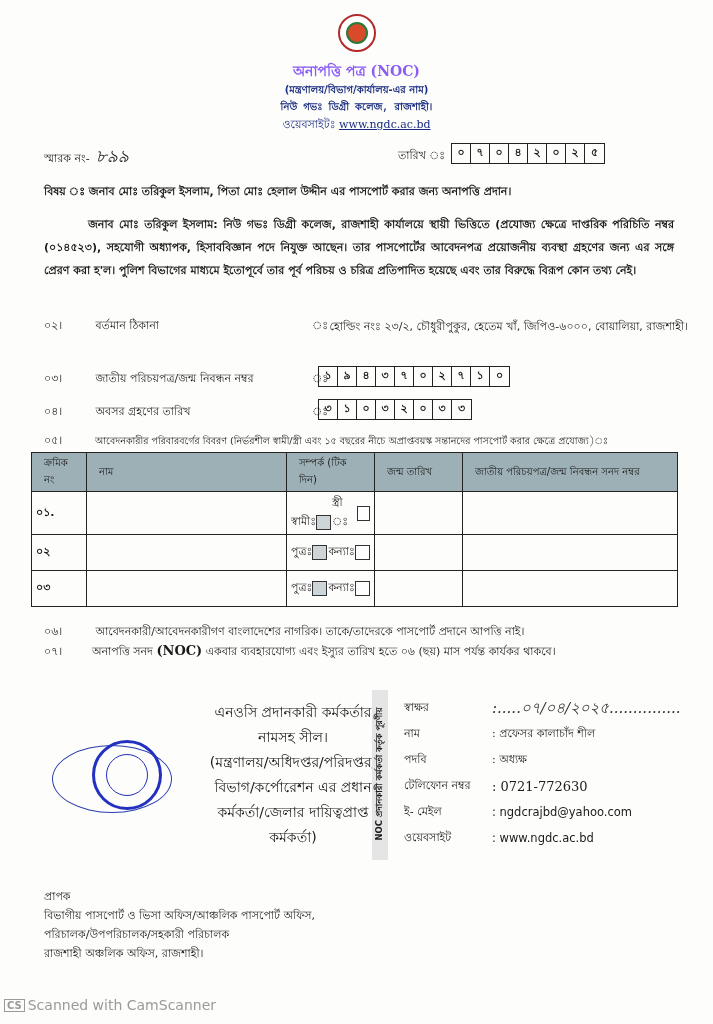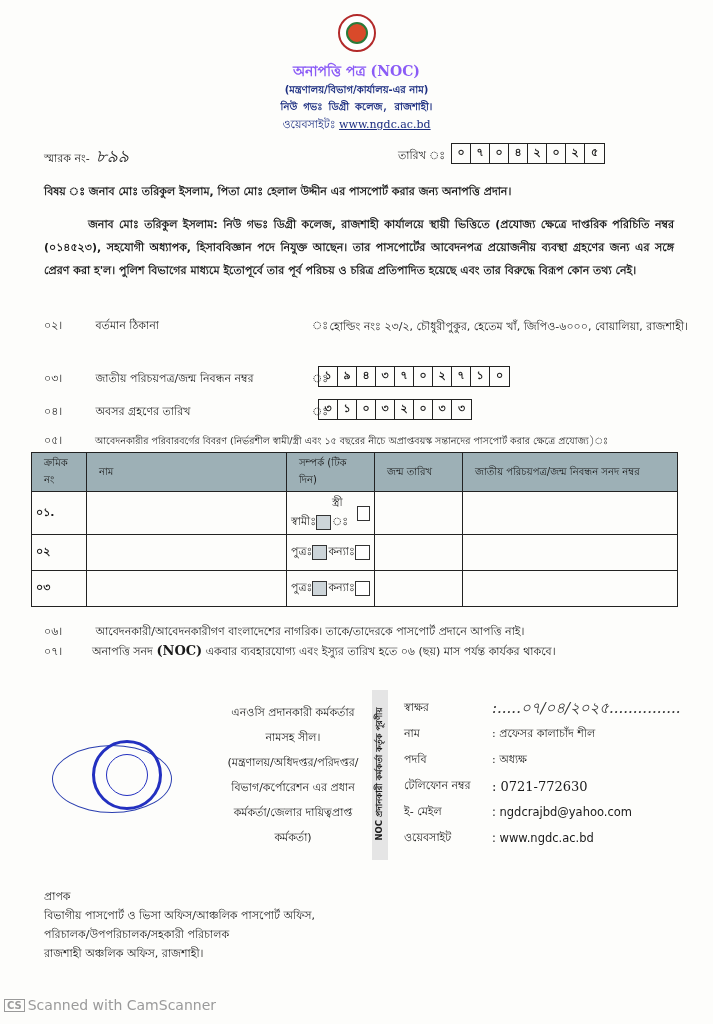--- a/index.html
+++ b/index.html
@@ -34,21 +34,21 @@
   table.family th { background: #9db0b6; border: 1.5px solid #222; font-weight: normal; text-align: left; padding: 2px 12px; height: 37px; vertical-align: middle; }
   table.family td { border: 1.5px solid #222; height: 36px; padding: 2px 4px; vertical-align: middle; }
   table.family td.sl { font-weight: bold; font-size: 11px; }
   .rel { display: flex; flex-direction: row; gap: 1px; font-size: 11px; align-items: flex-end; }
   .rel div { display: flex; justify-content: space-between; align-items: center; }
   .chk { width: 15px; height: 15px; border: 1px solid #333; background: #fff; display: inline-block; }
   .chk.shaded { background: #cdd5d9; }
   .r6 { left: 44px; top: 623px; font-size: 11px; }
   .r7 { left: 44px; top: 643px; font-size: 11px; }
   .r7 b { font-family: "DejaVu Serif", serif; font-size: 13px; }
-  .sig-left { left: 208px; top: 700px; width: 170px; text-align: center; font-size: 11px; line-height: 25px; }
+  .sig-left { left: 208px; top: 700px; width: 170px; text-align: center; font-size: 14px; line-height: 25px; }
   .vert { left: 372px; top: 690px; width: 16px; height: 170px; background: #e5e5e5; }
   .vert span { position: absolute; left: -77px; top: 77px; width: 170px; transform: rotate(-90deg); font-size: 8.5px; font-weight: bold; white-space: nowrap; text-align: center; }
   .sig-right { left: 404px; top: 695px; font-size: 11px; }
   .sig-right .sr { height: 26px; display: flex; align-items: center; }
   .sig-right .k { width: 88px; }
   .sig-right .phone { font-family: "DejaVu Serif", serif; font-size: 13px; }
   .sig-right .latin { font-family: "DejaVu Sans", sans-serif; font-size: 11.5px; }
   .sig-hand { font-family: "DejaVu Serif", serif; font-style: italic; font-size: 15px; color: #333; }
   .seal { left: 52px; top: 745px; width: 120px; height: 68px; border: 1.5px solid #2b3fb0; border-radius: 50%; }
   .seal-in { left: 92px; top: 740px; width: 70px; height: 70px; border: 3px solid #2330c0; border-radius: 50%; }

